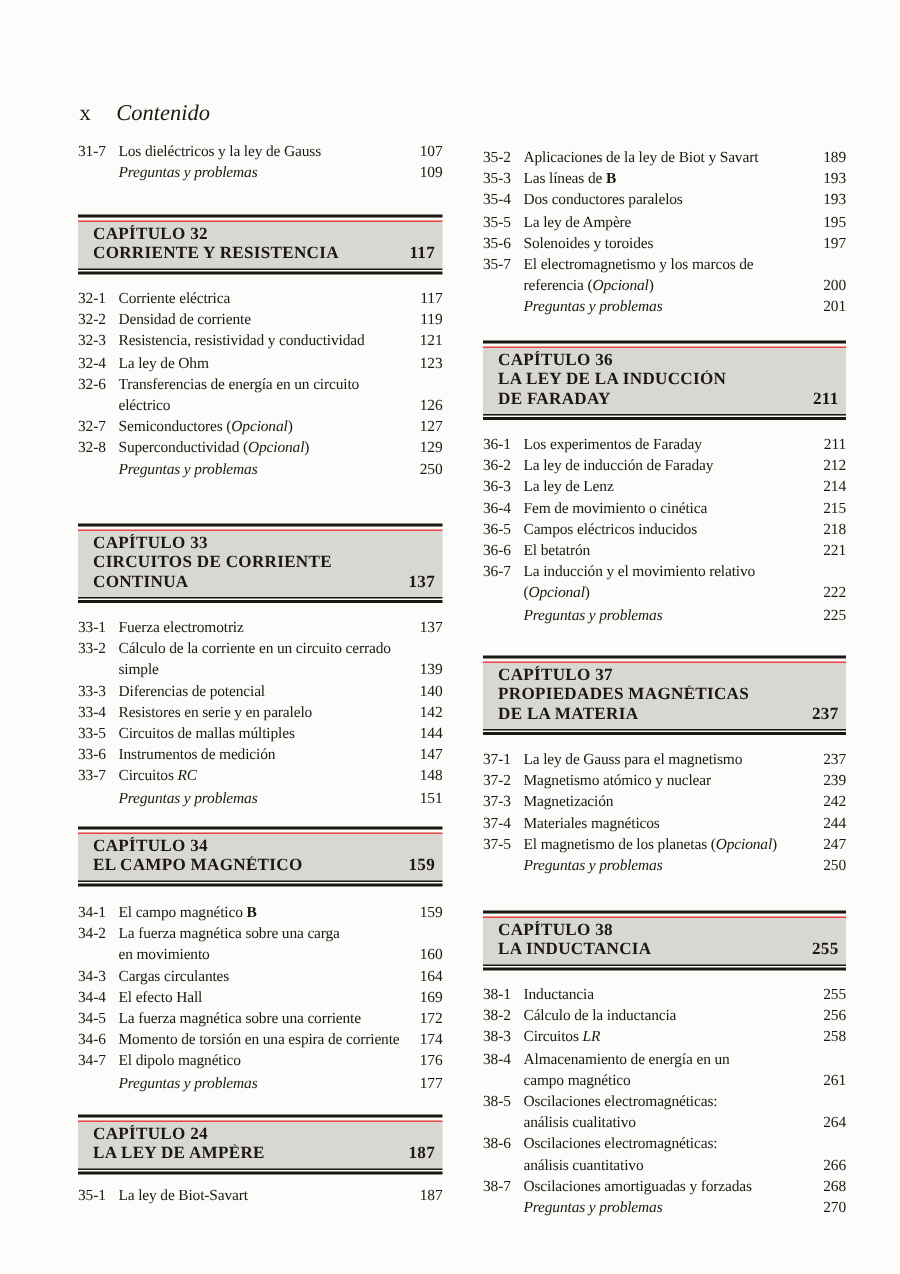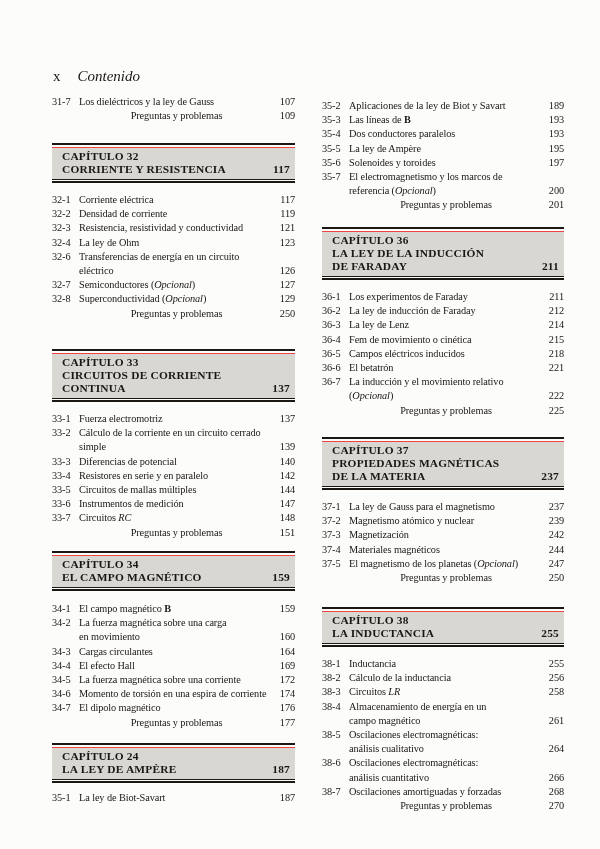--- a/index.html
+++ b/index.html
@@ -47,21 +47,21 @@
   .box-text{flex:1;overflow:hidden;}
   .box-page{flex:none;padding-left:4px;}
   
   .trow{
     display:flex;
     font-size:10.3px;
     line-height:14.2px;
     letter-spacing:-0.1px;
     white-space:nowrap;
   }
-  .trow.it .ttitle{text-align:center;}
+  .trow.it .ttitle{font-style:italic;}
   .tnum{flex:none;width:27px;overflow:hidden;}
   .ttitle{flex:1;overflow:hidden;}
   .tpage{flex:none;min-width:18px;text-align:right;padding-left:3px;}
 </style>
 </head>
 <body>
 
 <div class="page">
 
   <div class="page-header">

